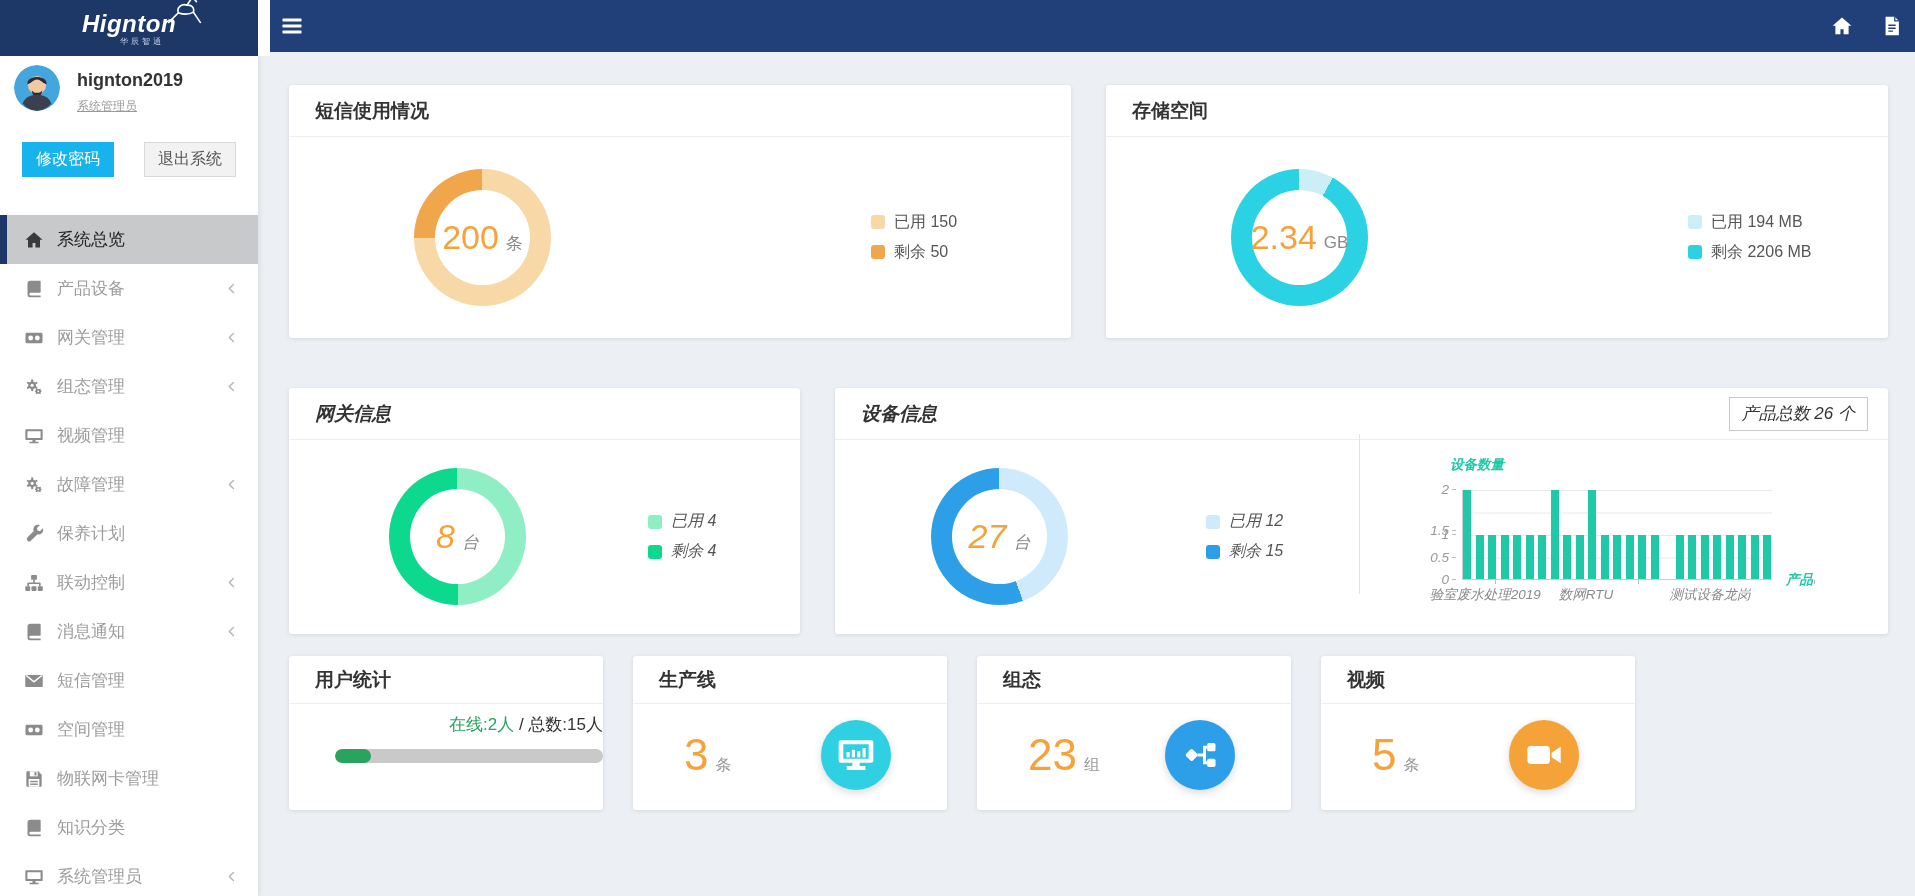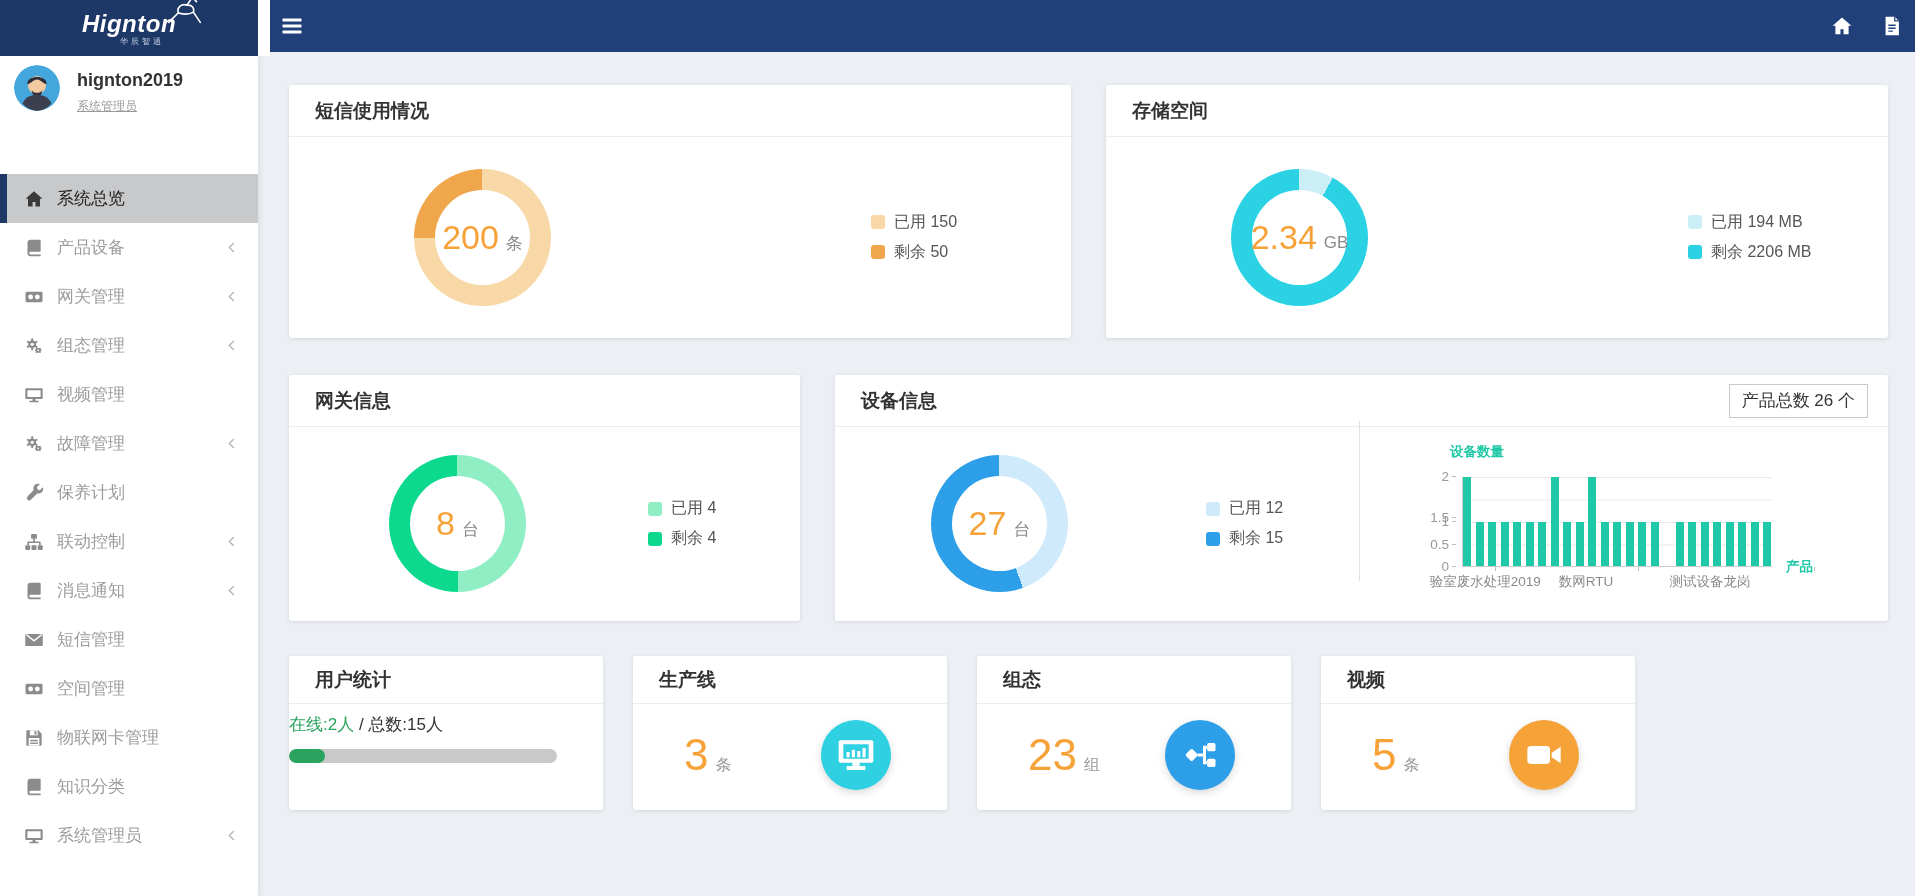--- a/index.html
+++ b/index.html
@@ -41,21 +41,21 @@
   .menu-item.active { background:#c8c9cb; color:#222; font-weight:normal; }
   .menu-item.active .mi-icon { color:#3a3a3a; }
   .menu-item.active::before { content:''; position:absolute; left:0; top:0; bottom:0; width:7px; background:#1d3766; }
   .mi-icon svg, .mi-chevron svg, .hamburger svg, .header-icon svg, .deer-icon svg, .avatar svg,
   .metric-icon svg { width:100%; height:100%; display:block; }
 
   
   .main { position:absolute; left:258px; top:52px; width:1657px; height:844px; }
   .row { position:absolute; left:31px; display:flex; }
   .row1 { top:33px; gap:35px; }
-  .row2 { top:323px; gap:35px; }
+  .row2 { top:336px; gap:35px;font-style:italic; }
   .row3 { top:604px; gap:30px; }
   .card { background:#fff; border-radius:3px; box-shadow:0 1px 4px rgba(0,0,0,.10); }
   .card-a,.card-b { width:782px; height:253px; }
   .card-c { width:511px; height:246px; }
   .card-d { width:1053px; height:246px; }
   .card-s { width:314px; height:154px; }
   .card-title-bar { height:52px; display:flex; align-items:center; padding:0 20px 0 26px;
     border-bottom:1px solid #ededed; font-size:19px; font-weight:bold; color:#333; }
   .card-s .card-title-bar { height:48px; }
   .card-body { position:relative; display:flex; align-items:center; height:calc(100% - 53px); }
@@ -90,21 +90,21 @@
     border-left:1px solid #ccc; border-bottom:1px solid #ccc;
     background-image:linear-gradient(#e9e9e9 1px, transparent 1px); background-size:100% 22.5px;
     display:flex; align-items:flex-end; gap:4.5px; }
   .bc-bar { width:8px; flex:none; }
   .bc-xlabels { position:absolute; left:42px; top:134px; width:310px; color:#8a8a8a; }
   .bc-xlabel { position:absolute; transform:translateX(-50%); white-space:nowrap; }
   .bc-xtick { position:absolute; top:128px; width:1px; height:4px; background:#bbb; margin-left:42px; }
   .bc-xname { position:absolute; left:366px; top:119px; font-weight:bold; }
 
   
-  .users-body { flex-direction:column; align-items:flex-start; justify-content:flex-start; padding-top:9px; }
+  .users-body { flex-direction:column; align-items:flex-end; justify-content:flex-start; padding-top:9px; }
   .stat-line { font-size:17px; color:#333; }
   .stat-online { color:#2aa35f; }
   .progress-track { width:268px; height:14px; background:#c9c9c9; border-radius:7px; margin-top:13px; overflow:hidden; }
   .progress-fill { height:100%; background:#2aa35f; border-radius:7px; }
   .metric-body { padding:0 56px 0 51px; }
   .metric-num { display:flex; align-items:flex-start; gap:7px; }
   .metric-value { font-size:44px; color:#f7a239; line-height:1; }
   .metric-unit { font-size:16px; color:#999; margin-top:22px; }
   .metric-icon { margin-left:auto; width:70px; height:70px; border-radius:50%; display:flex;
     align-items:center; justify-content:center; color:#fff; box-shadow:0 3px 8px rgba(0,0,0,.15); }
@@ -161,20 +161,24 @@
         <circle cx="24" cy="24" r="24" fill="#43a6dc"></circle>
         <circle cx="24" cy="21" r="9.5" fill="#f2c9a0"></circle>
         <path d="M14 20c-1-10 21-10 20 0-4.5-1.5-6.5-5-10-5s-5.5 3.5-10 5z" fill="#2e2e38"></path>
         <path d="M18.5 26c1.5 4 9.5 4 11 0-.5 5.5-3 7.5-5.5 7.5S19 31.5 18.5 26z" fill="#2e2e38"></path>
         <path d="M24 31c-8 0-13.5 4-15 9.5A24 24 0 0 0 24 48a24 24 0 0 0 15-7.5C37.5 35 32 31 24 31z" fill="#3c3f4d"></path>
       </svg>
     </div>
     <div class="user-name">hignton2019</div>
     <div class="user-role">系统管理员</div>
   </div>
+  <div class="user-buttons">
+    <button class="btn btn-primary">修改密码</button>
+    <button class="btn btn-default">退出系统</button>
+  </div>
   <nav class="menu" id="sidebarMenu">
       <div class="menu-item active">
         <span class="mi-icon">
           <svg viewBox="0 0 24 24">
             <path fill="currentColor" d="M12 2.6 1.8 11.8h3V21h5.5v-5.5h3.4V21h5.5v-9.2h3z"></path>
           </svg>
         </span>
         <span class="mi-label">系统总览</span>
       </div>
       <div class="menu-item">

